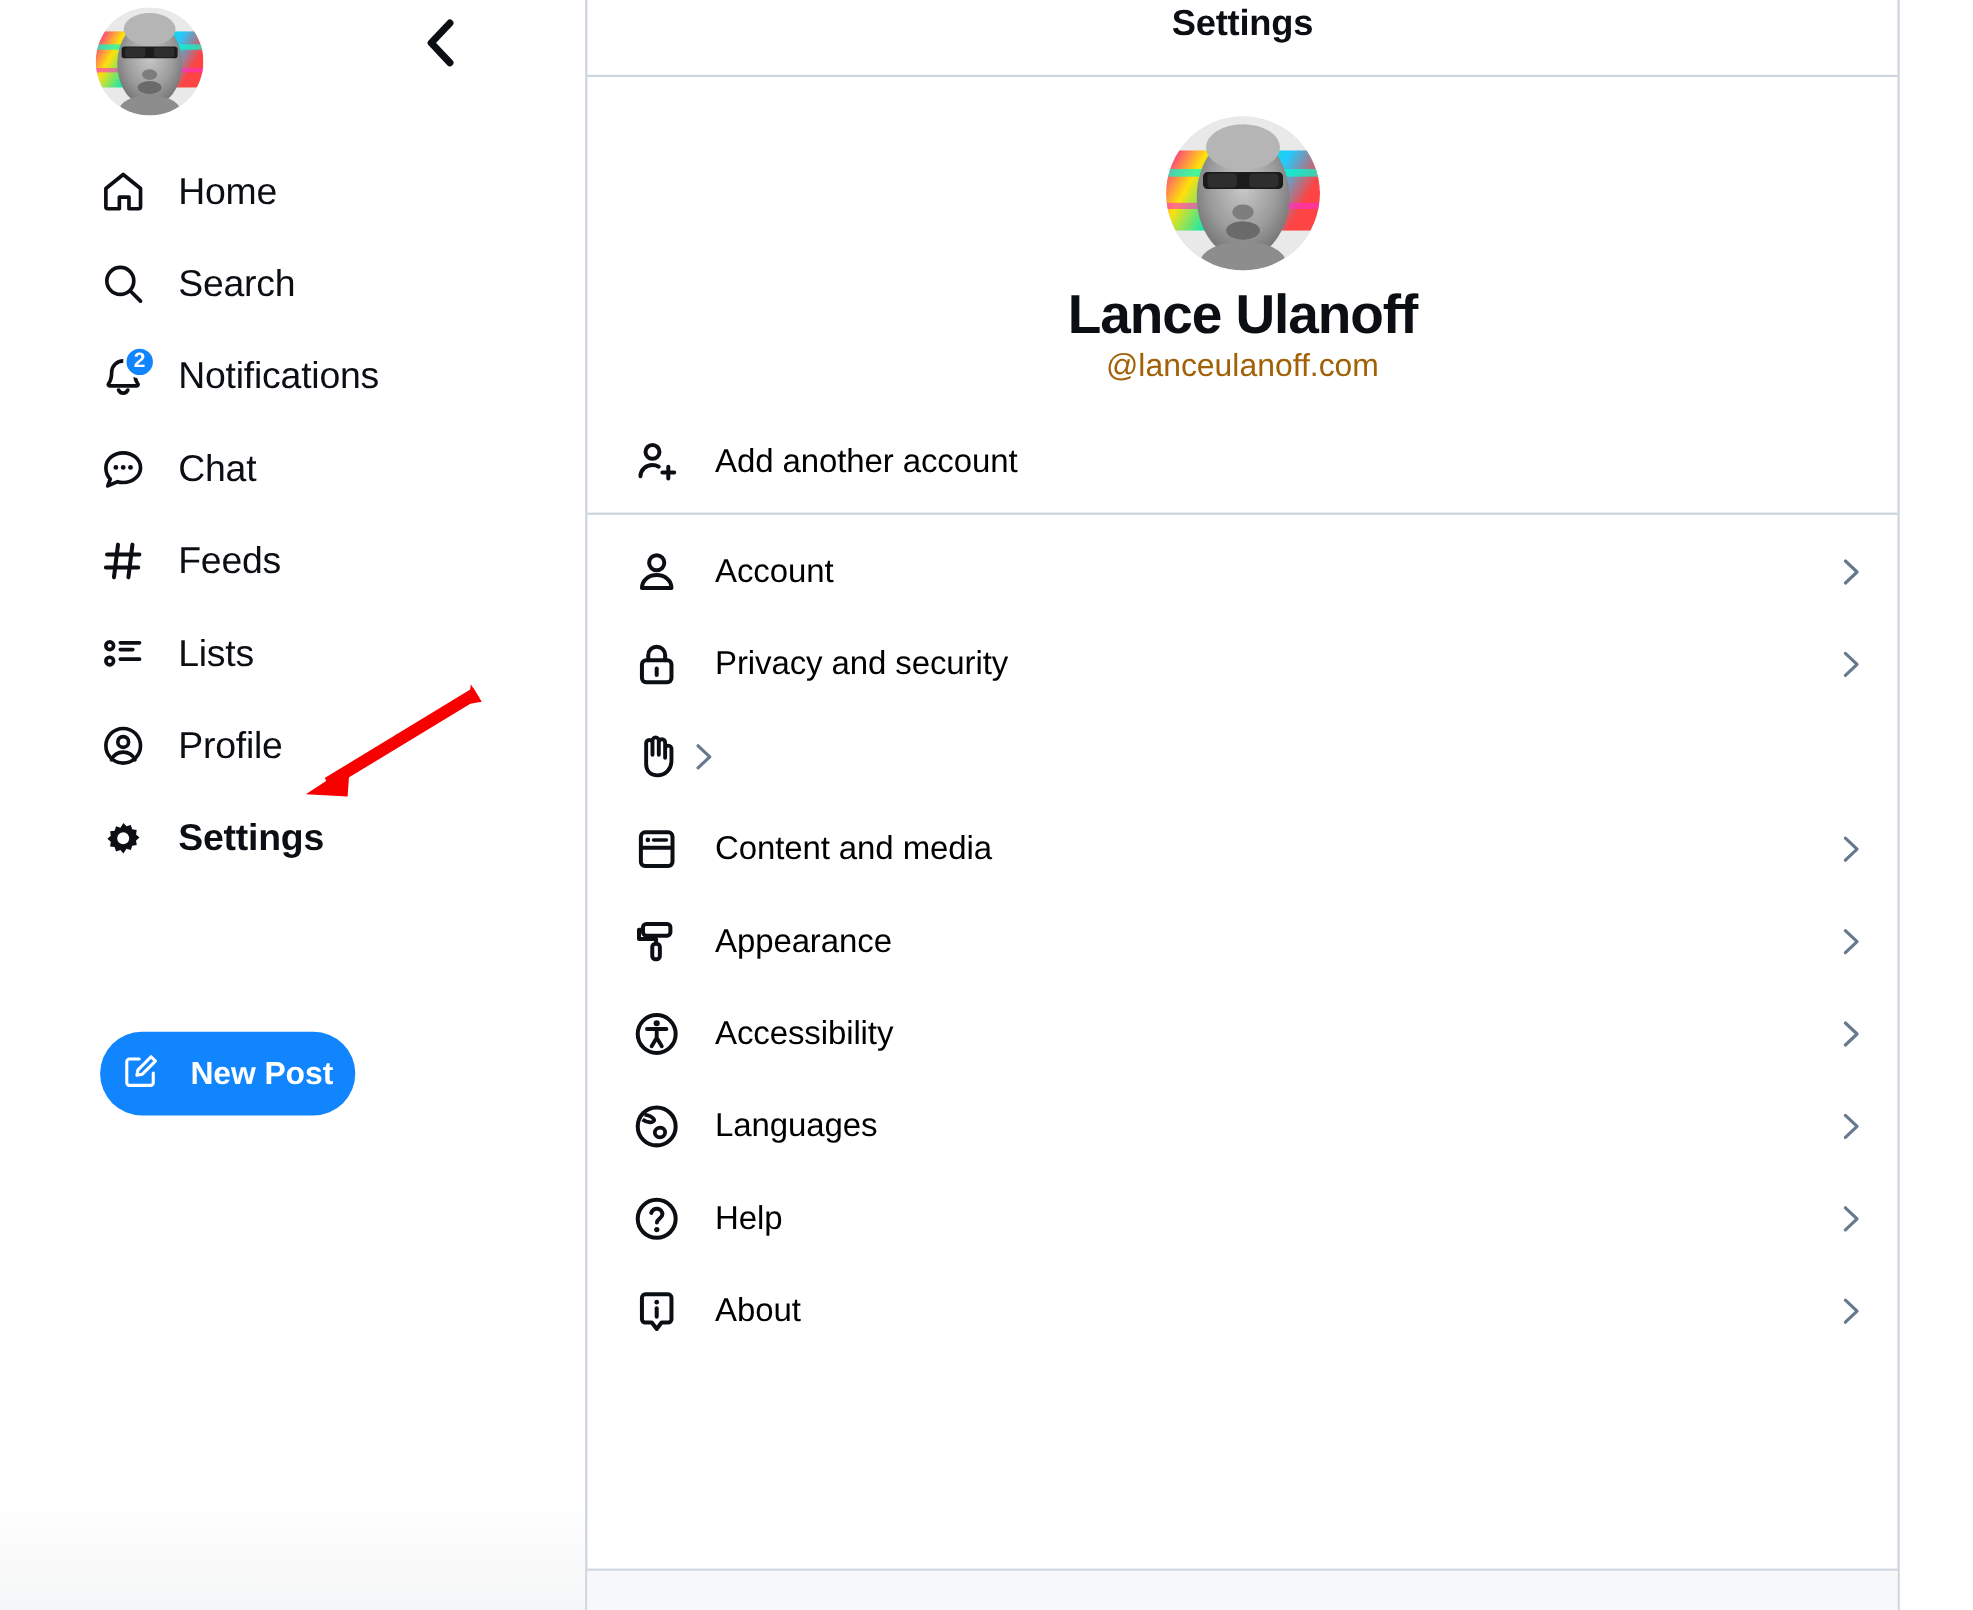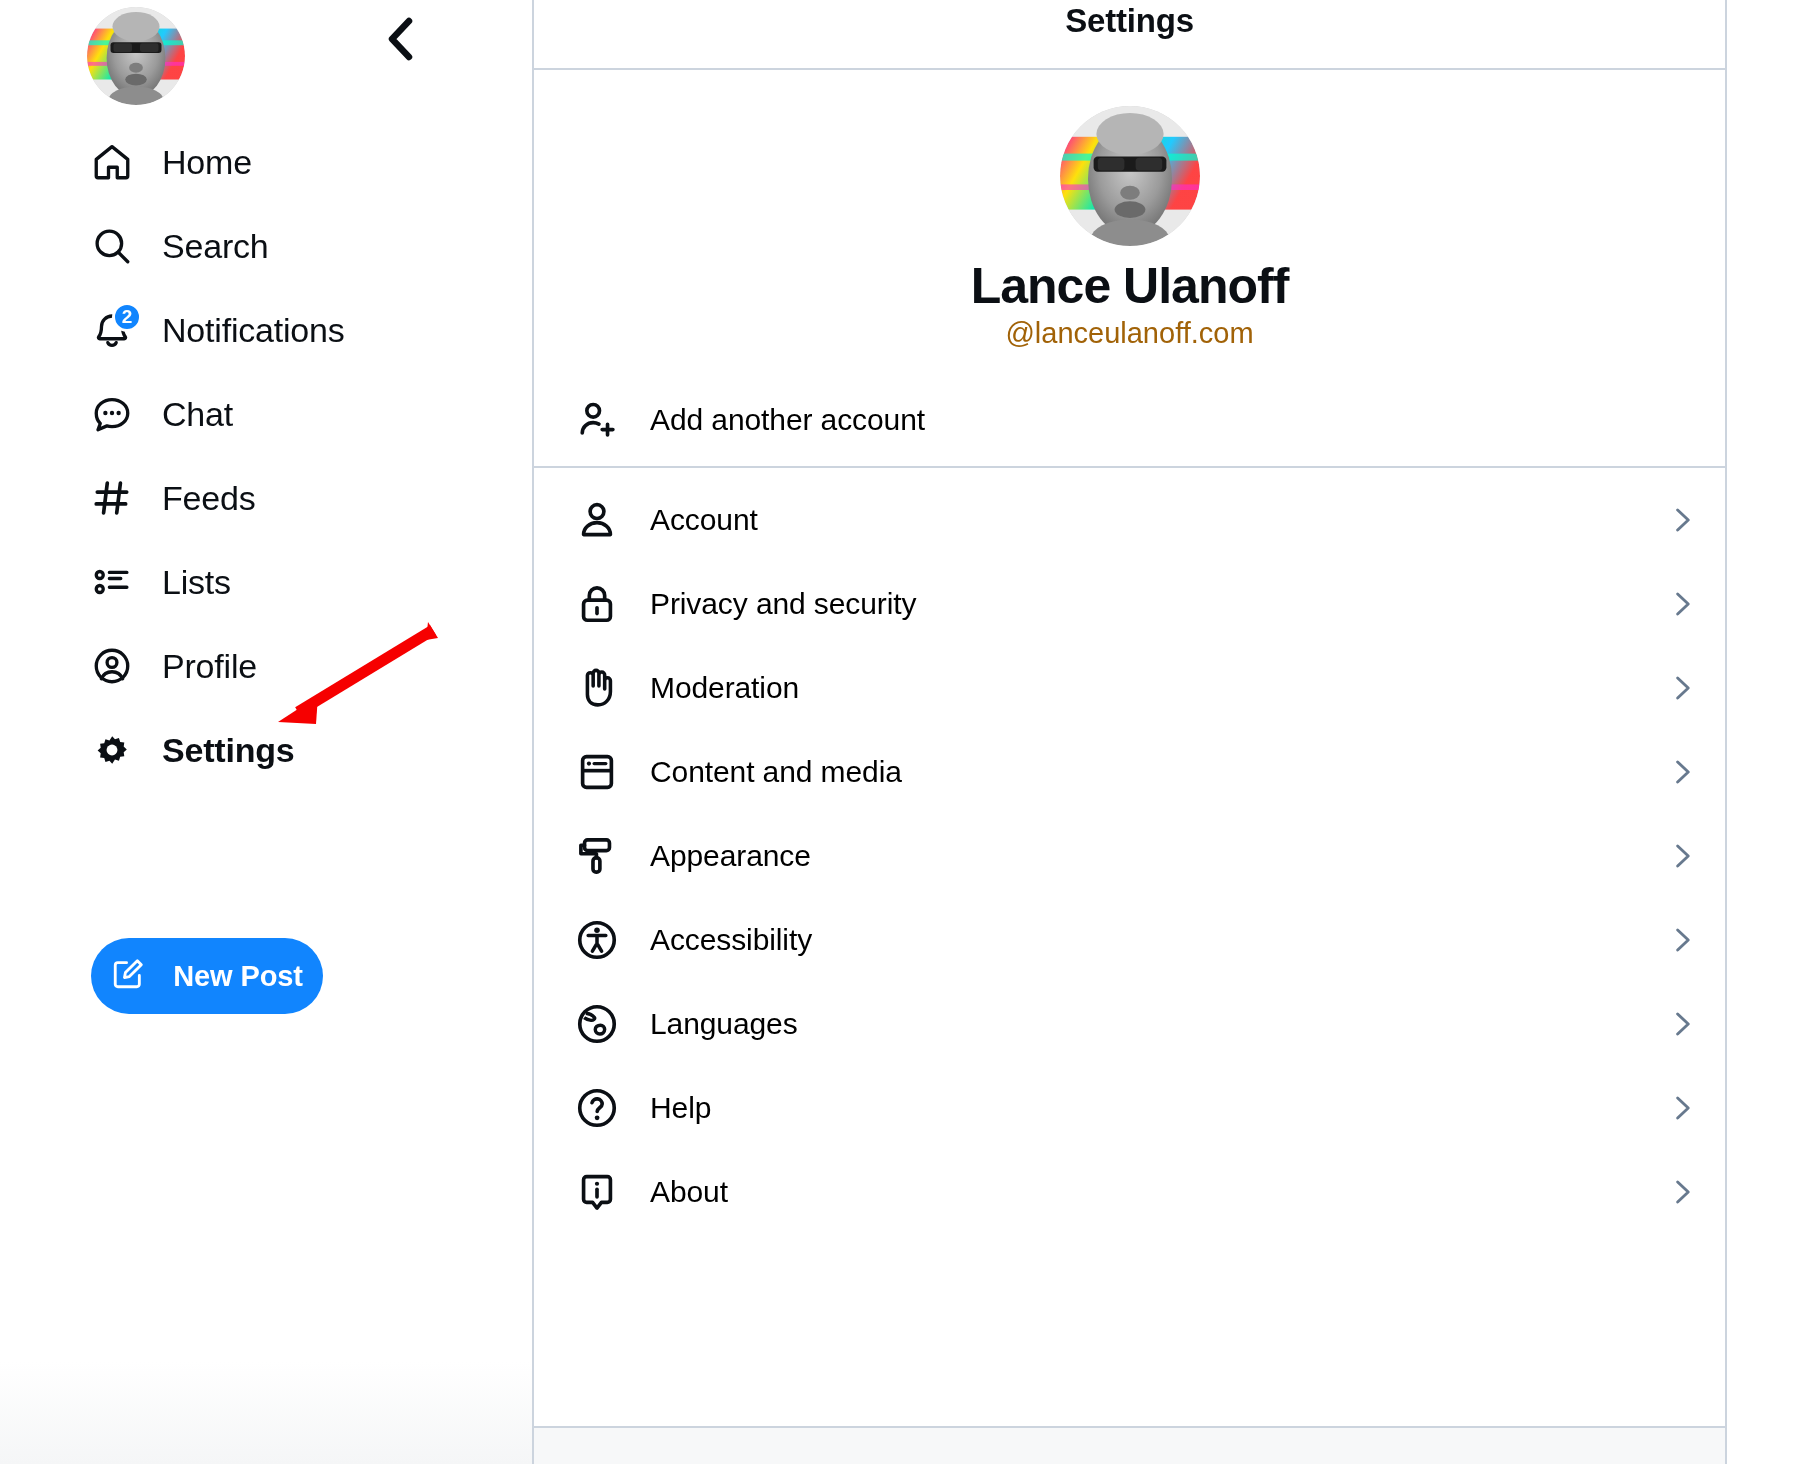--- a/index.html
+++ b/index.html
@@ -39,21 +39,21 @@
   }
   .glitch-face { position: absolute; inset: 0; }
   #collapse-btn {
     position: absolute;
     left: 372px; top: 10px;
     width: 58px; height: 58px;
     display: flex; align-items: center; justify-content: center;
     cursor: pointer;
   }
 
-  .nav-list { position: absolute; left: 0; top: 120px; width: 540px; }
+  .nav-list { position: absolute; left: 0; top: 132px; width: 540px; }
   .nav-item {
     display: flex;
     align-items: center;
     height: 84px;
     padding-left: 90px;
     cursor: pointer;
     position: relative;
   }
   .nav-icon {
     width: 44px; height: 44px;
@@ -470,21 +470,20 @@
         </span>
       </div>
 
       <div class="settings-row">
         <span class="row-icon">
           <svg width="46" height="46" viewBox="0 0 24 24" fill="none">
             <path d="M7 12V5.5a1.5 1.5 0 0 1 3 0V11 M10 11V4.3a1.5 1.5 0 0 1 3 0V11 M13 11V5.2a1.5 1.5 0 0 1 3 0V12.5
                      M16 12V8.2a1.5 1.5 0 0 1 3 0v5.6c0 4.1-2.8 7-6.6 7C9 20.8 7 18.6 7 15.4V12" stroke="#0b0f14" stroke-width="1.85" stroke-linecap="round" stroke-linejoin="round"></path>
           </svg>
         </span>
-        <span class="row-label">Moderation</span>
         <span class="chevron-right">
           <svg width="30" height="38" viewBox="0 0 24 24" fill="none">
             <path d="M8.5 4 L17 12 L8.5 20" stroke="#67798e" stroke-width="2.3" stroke-linecap="round" stroke-linejoin="round"></path>
           </svg>
         </span>
       </div>
 
       <div class="settings-row">
         <span class="row-icon">
           <svg width="46" height="46" viewBox="0 0 24 24" fill="none">

